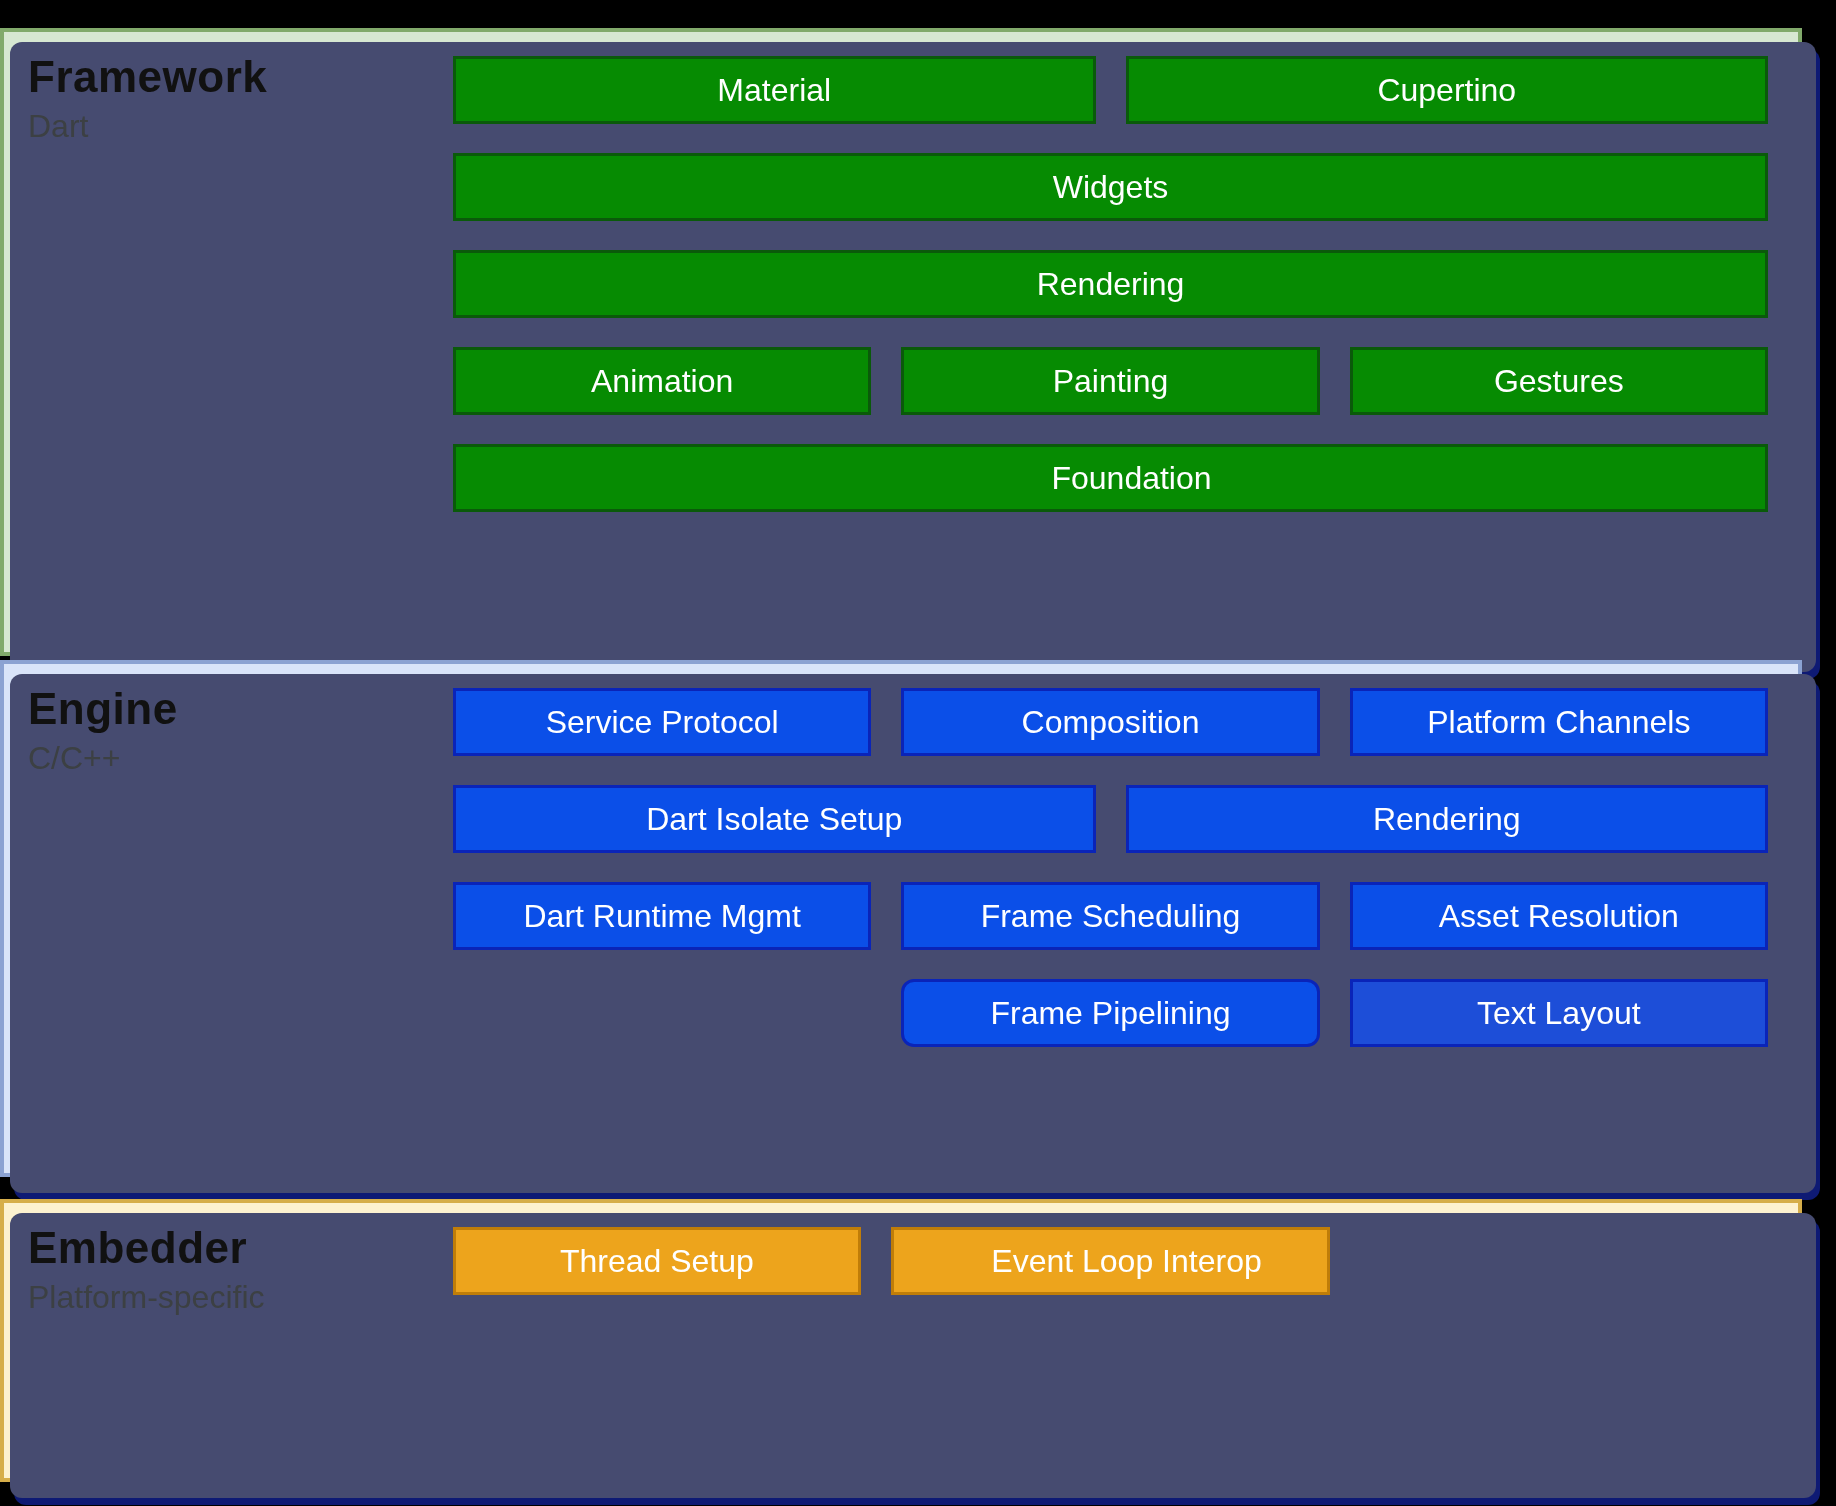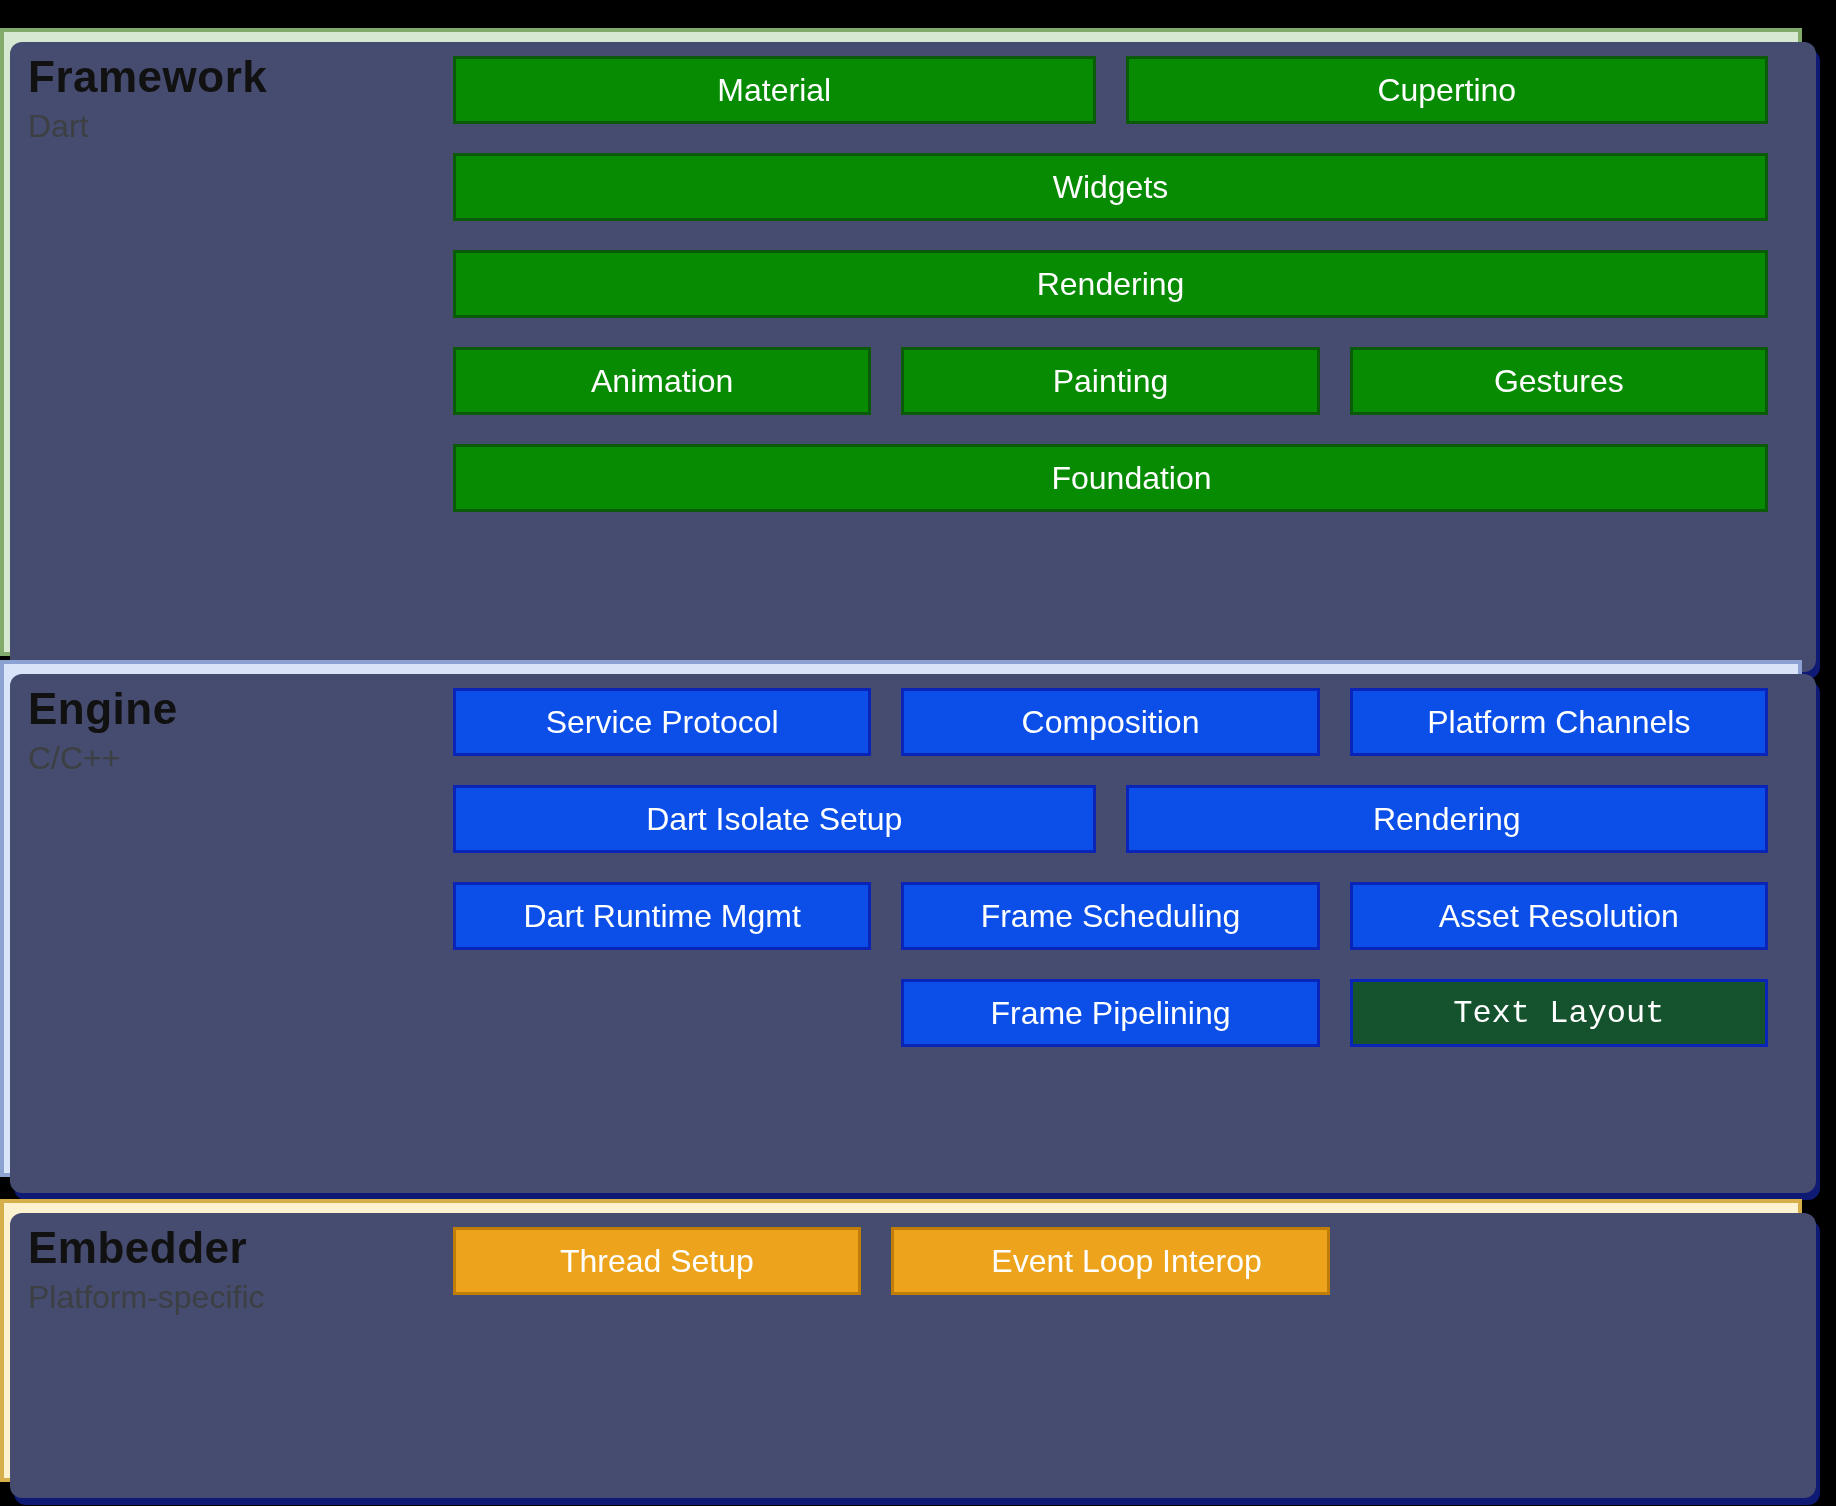--- a/index.html
+++ b/index.html
@@ -83,22 +83,22 @@
           <div class="box" style="background: rgb(11, 79, 232); border-color: rgb(10, 36, 184); color: rgb(255, 255, 255);">Dart Isolate Setup</div>
           <div class="box" style="background: rgb(11, 79, 232); border-color: rgb(10, 36, 184); color: rgb(255, 255, 255);">Rendering</div>
         </div>
         <div class="row">
           <div class="box" style="background: rgb(11, 79, 232); border-color: rgb(10, 36, 184); color: rgb(255, 255, 255);">Dart Runtime Mgmt</div>
           <div class="box" style="background: rgb(11, 79, 232); border-color: rgb(10, 36, 184); color: rgb(255, 255, 255);">Frame Scheduling</div>
           <div class="box" style="background: rgb(11, 79, 232); border-color: rgb(10, 36, 184); color: rgb(255, 255, 255);">Asset Resolution</div>
         </div>
         <div class="row">
           <div class="box box--empty"></div>
-          <div class="box" style="background: rgb(11, 79, 232); border-color: rgb(10, 36, 184); color: rgb(255, 255, 255);">Frame Pipelining</div>
-          <div class="box" style="background: #14532d; border-color: rgb(10, 36, 184); color: rgb(255, 255, 255); font-family: Liberation Mono, monospace;">Text Layout</div>
+          <div class="box" style="background: rgb(11, 79, 232); border-color: rgb(10, 36, 184); color: rgb(255, 255, 255); border-radius: 13px;">Frame Pipelining</div>
+          <div class="box" style="background: #1d4ed8; border-color: rgb(10, 36, 184); color: rgb(255, 255, 255);">Text Layout</div>
         </div>
       </div>
   </section>
 
   <section class="panel panel--embedder" style="background: rgb(253, 242, 208); border-color: rgb(214, 174, 74);">
     <div class="section-label">
       <h2 class="section-title">Embedder</h2>
       <p class="section-subtitle">Platform-specific</p>
     </div>
     <div class="boxes">

